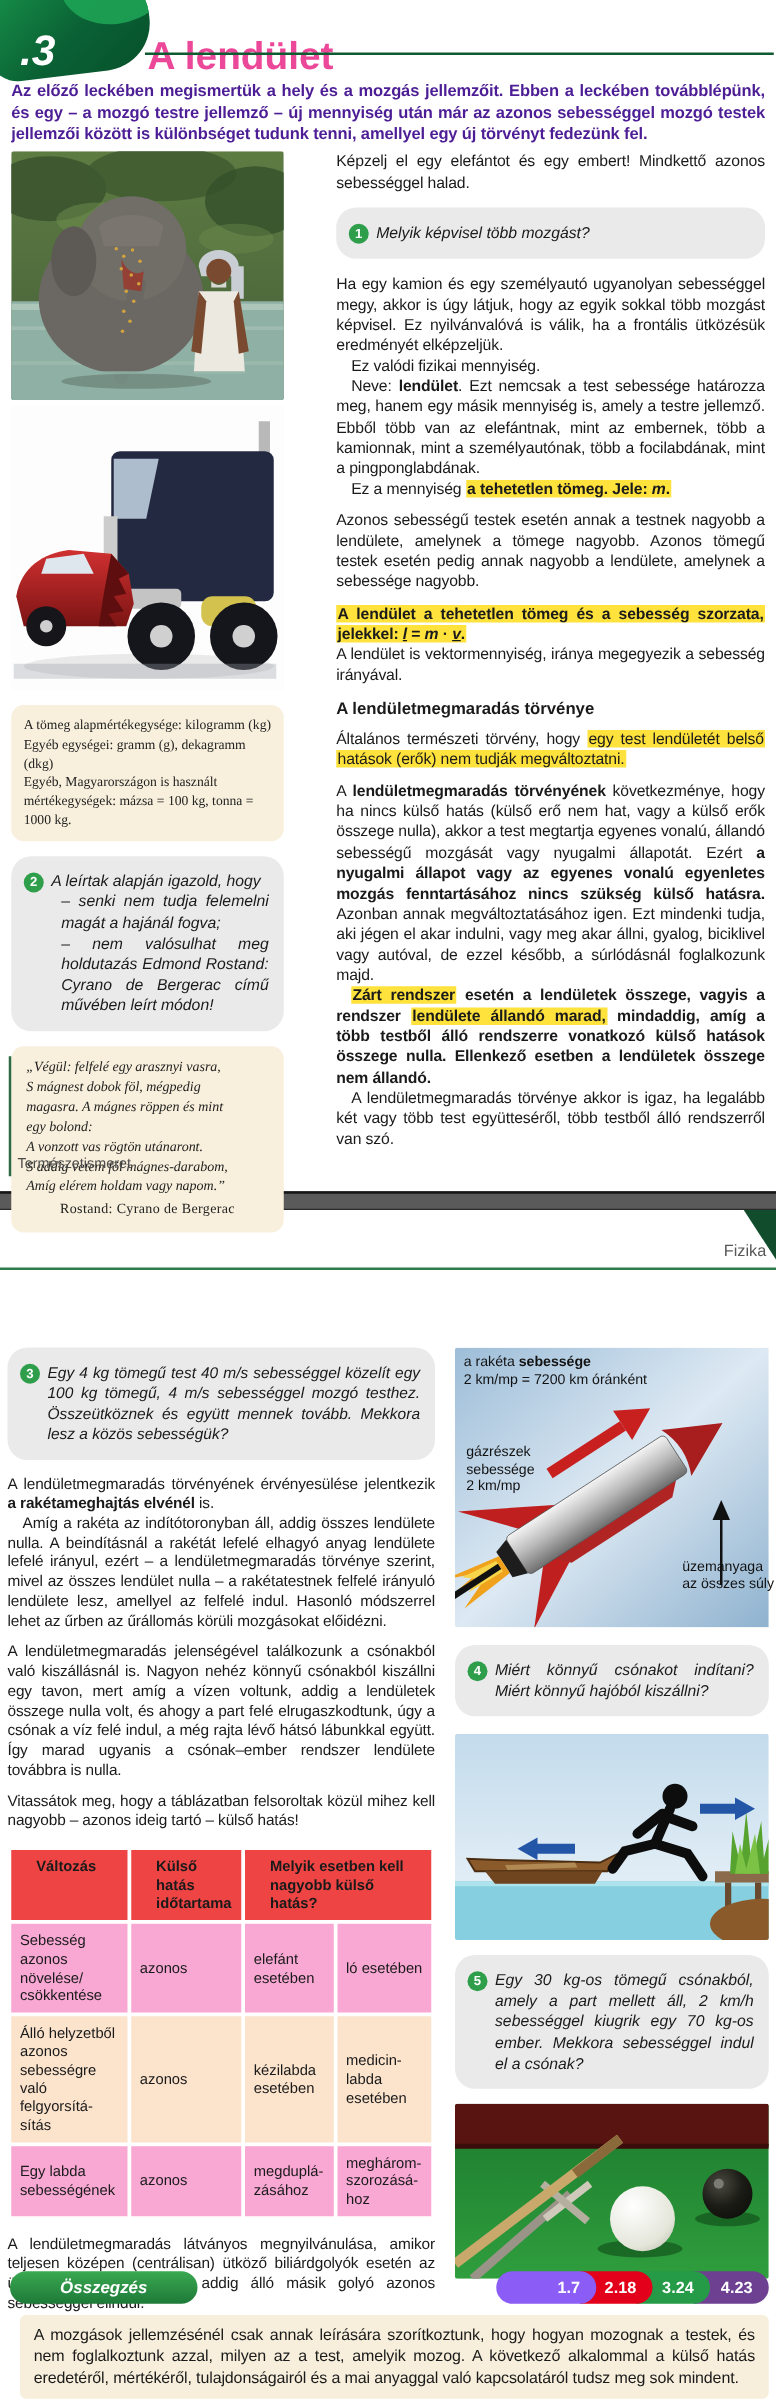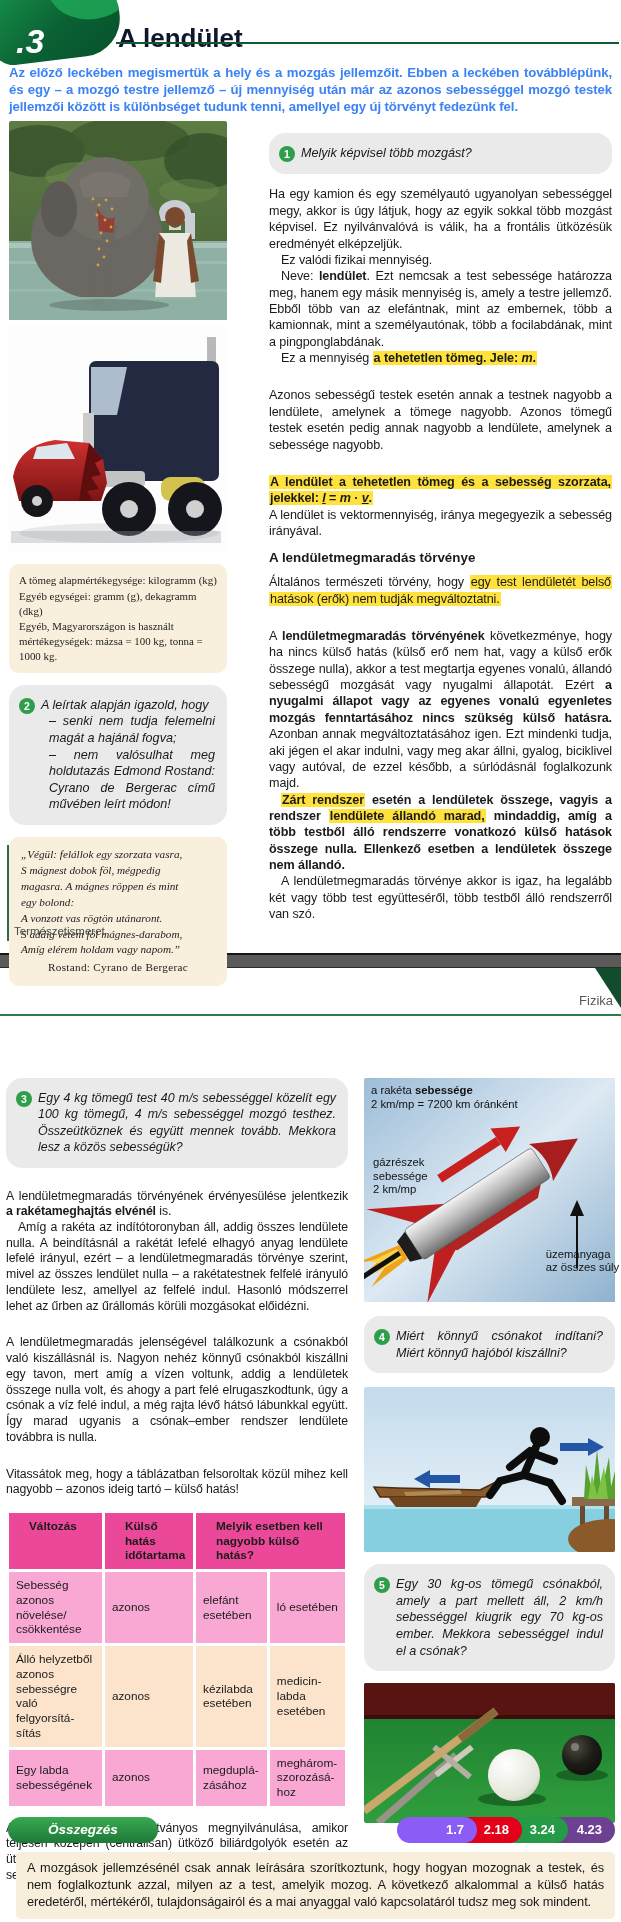--- a/index.html
+++ b/index.html
@@ -4,32 +4,32 @@
 <style>
   html,body{margin:0;padding:0;background:#fff;}
   body{width:621px;height:1922px;font-family:"Liberation Sans",sans-serif;color:#1a1a1a;position:relative;overflow:hidden;}
   .page{position:relative;width:621px;box-sizing:border-box;}
   .page1{height:953px;}
   .page2{height:957px;}
   
   .lesson-badge{position:absolute;top:-16px;left:-12px;width:132px;height:76px;background:linear-gradient(140deg,#18954b,#0a6134 55%,#07512b);border-radius:20px 34px 38px 24px;transform:rotate(-7deg);overflow:hidden;}
   .lesson-badge:after{content:"";position:absolute;right:-18px;top:-26px;width:86px;height:66px;background:#1ea757;border-radius:50%;opacity:.85;}
   .lesson-num{position:absolute;left:16px;top:22px;font-size:34px;font-weight:bold;color:#fff;z-index:2;font-style:italic;}
-  .title{position:absolute;left:118px;top:6px;font-size:26px;font-weight:bold;color:#0f172a;}
+  .title{position:absolute;left:118px;top:6px;font-size:31px;font-weight:bold;color:#ec4899;}
   .title-rule{position:absolute;left:116px;right:2px;top:42px;height:2px;background:#0e5a31;}
   .p1-body{padding:64px 9px 0 9px;}
-  .intro{margin:0;color:#3b82f6;font-weight:bold;font-size:13.2px;line-height:1.3;text-align:justify;}
+  .intro{margin:0;color:#4c1d95;font-weight:bold;font-size:13.2px;line-height:1.3;text-align:justify;}
   .cols{display:flex;margin-top:6px;}
   .c-left{width:218px;flex:0 0 218px;margin-right:42px;}
   .c-right{width:343px;flex:1;}
   .photo{display:block;border-radius:2px;}
   
   p{margin:0;font-size:12.6px;line-height:1.3;text-align:justify;letter-spacing:-.1px;}
   .ind{text-indent:12px;}
-  .sp{margin-top:21px;}
+  .sp{margin-top:9px;}
   .b{font-weight:bold;}
   .hl{background:#ffe23c;padding:0 1px;box-decoration-break:clone;-webkit-box-decoration-break:clone;}
   .var{font-style:italic;font-weight:bold;}
   .vec{text-decoration:underline;}
   .law-h{font-size:13.4px;font-weight:bold;margin:11px 0 9px 0;}
   
   .qbox{background:#eaeaea;border-radius:16px;padding:12px 12px 12px 10px;display:flex;align-items:flex-start;margin:12px 0;}
   .qnum{flex:0 0 16px;width:16px;height:16px;border-radius:50%;background:#2f9e4b;color:#fff;font-size:10.5px;font-weight:bold;text-align:center;line-height:16px;margin:1px 6px 0 0;}
   .qtext{font-style:italic;font-size:12.6px;line-height:1.32;text-align:justify;}
   
@@ -48,21 +48,21 @@
   .p2-body{padding:0 6px;}
   .cols2{display:flex;margin-top:62px;}
   .c2-left{width:342px;flex:0 0 342px;margin-right:16px;font-size:12.3px;}
   .c2-left p{font-size:12.3px;line-height:1.28;}
   .c2-left .qtext{font-size:12.4px;}
   .c2-right{width:251px;flex:0 0 251px;}
   .c2-right .qbox{margin:14px 0 0 0;}
   
   table.cmp{border-collapse:separate;border-spacing:3px;width:342px;margin-top:12px;}
   table.cmp td,table.cmp th{padding:6px 7px;font-size:11.8px;line-height:1.25;text-align:left;vertical-align:middle;font-weight:normal;}
-  table.cmp th{background:#ec4899;font-weight:bold;vertical-align:top;padding-left:20px;}
+  table.cmp th{background:#ef4444;font-weight:bold;vertical-align:top;padding-left:20px;}
   .row-dark td{background:#f9a8d4;}
   .row-light td{background:#fbe3cc;}
   
   .rocket-box{position:relative;width:298px;height:224px;border-radius:2px;overflow:hidden;}
   .diag-label{position:absolute;font-size:11.3px;line-height:1.2;color:#111;z-index:3;}
   
   .summary-row{position:absolute;left:8px;right:6px;top:849px;height:27px;}
   .sum-badge{position:absolute;left:0;top:0;width:150px;height:26px;background:linear-gradient(180deg,#3aa851,#1d7a38);border-radius:13px;color:#fff;font-size:13.5px;font-weight:bold;font-style:italic;text-align:center;line-height:25px;}
   .refs{position:absolute;right:0;top:0;display:flex;}
   .ref-seg{height:26px;color:#fff;font-weight:bold;font-size:13px;line-height:26px;text-align:right;border-radius:0 13px 13px 0;padding-right:13px;box-sizing:border-box;}
@@ -174,32 +174,33 @@
         <div class="qbox">
           <div class="qnum">2</div>
           <div class="qtext">
             <div>A leírtak alapján igazold, hogy</div>
             <div style="padding-left:8px">– senki nem tudja felemelni magát a hajánál fogva;</div>
             <div style="padding-left:8px">– nem valósulhat meg holdutazás Edmond Rostand: Cyrano de Bergerac című művében leírt módon!</div>
           </div>
         </div>
 
         <div class="quote">
-          <div class="qline">„Végül: felállok egy szorzata vasra,</div>
+          <div class="qline">„Végül: felfelé egy arasznyi vasra,</div>
           <div class="qline">S mágnest dobok föl, mégpedig</div>
           <div class="qline">magasra. A mágnes röppen és mint</div>
           <div class="qline">egy bolond:</div>
           <div class="qline">A vonzott vas rögtön utánaront.</div>
           <div class="qline">S addig vetem föl mágnes-darabom,</div>
           <div class="qline">Amíg elérem holdam vagy napom.”</div>
           <div class="attr">Rostand: Cyrano de Bergerac</div>
         </div>
       </div>
 
       <div class="c-right">
+        <p>Képzelj el egy elefántot és egy embert! Mindkettő azonos sebességgel halad.</p>
 
         <div class="qbox">
           <div class="qnum">1</div>
           <div class="qtext">Melyik képvisel több mozgást?</div>
         </div>
 
         <p>Ha egy kamion és egy személyautó ugyanolyan sebességgel megy, akkor is úgy látjuk, hogy az egyik sokkal több mozgást képvisel. Ez nyilvánvalóvá is válik, ha a frontális ütközésük eredményét elképzeljük.</p>
         <p class="ind">Ez valódi fizikai mennyiség.</p>
         <p class="ind"><span>Neve: </span><span class="b">lendület</span><span>. Ezt nemcsak a test sebessége határozza meg, hanem egy másik mennyiség is, amely a testre jellemző. Ebből több van az elefántnak, mint az embernek, több a kamionnak, mint a személyautónak, több a focilabdának, mint a pingponglabdának.</span></p>
         <p class="ind"><span>Ez a mennyiség </span><span class="hl b"><span>a tehetetlen tömeg. Jele: </span><span class="var">m</span><span>.</span></span></p>

